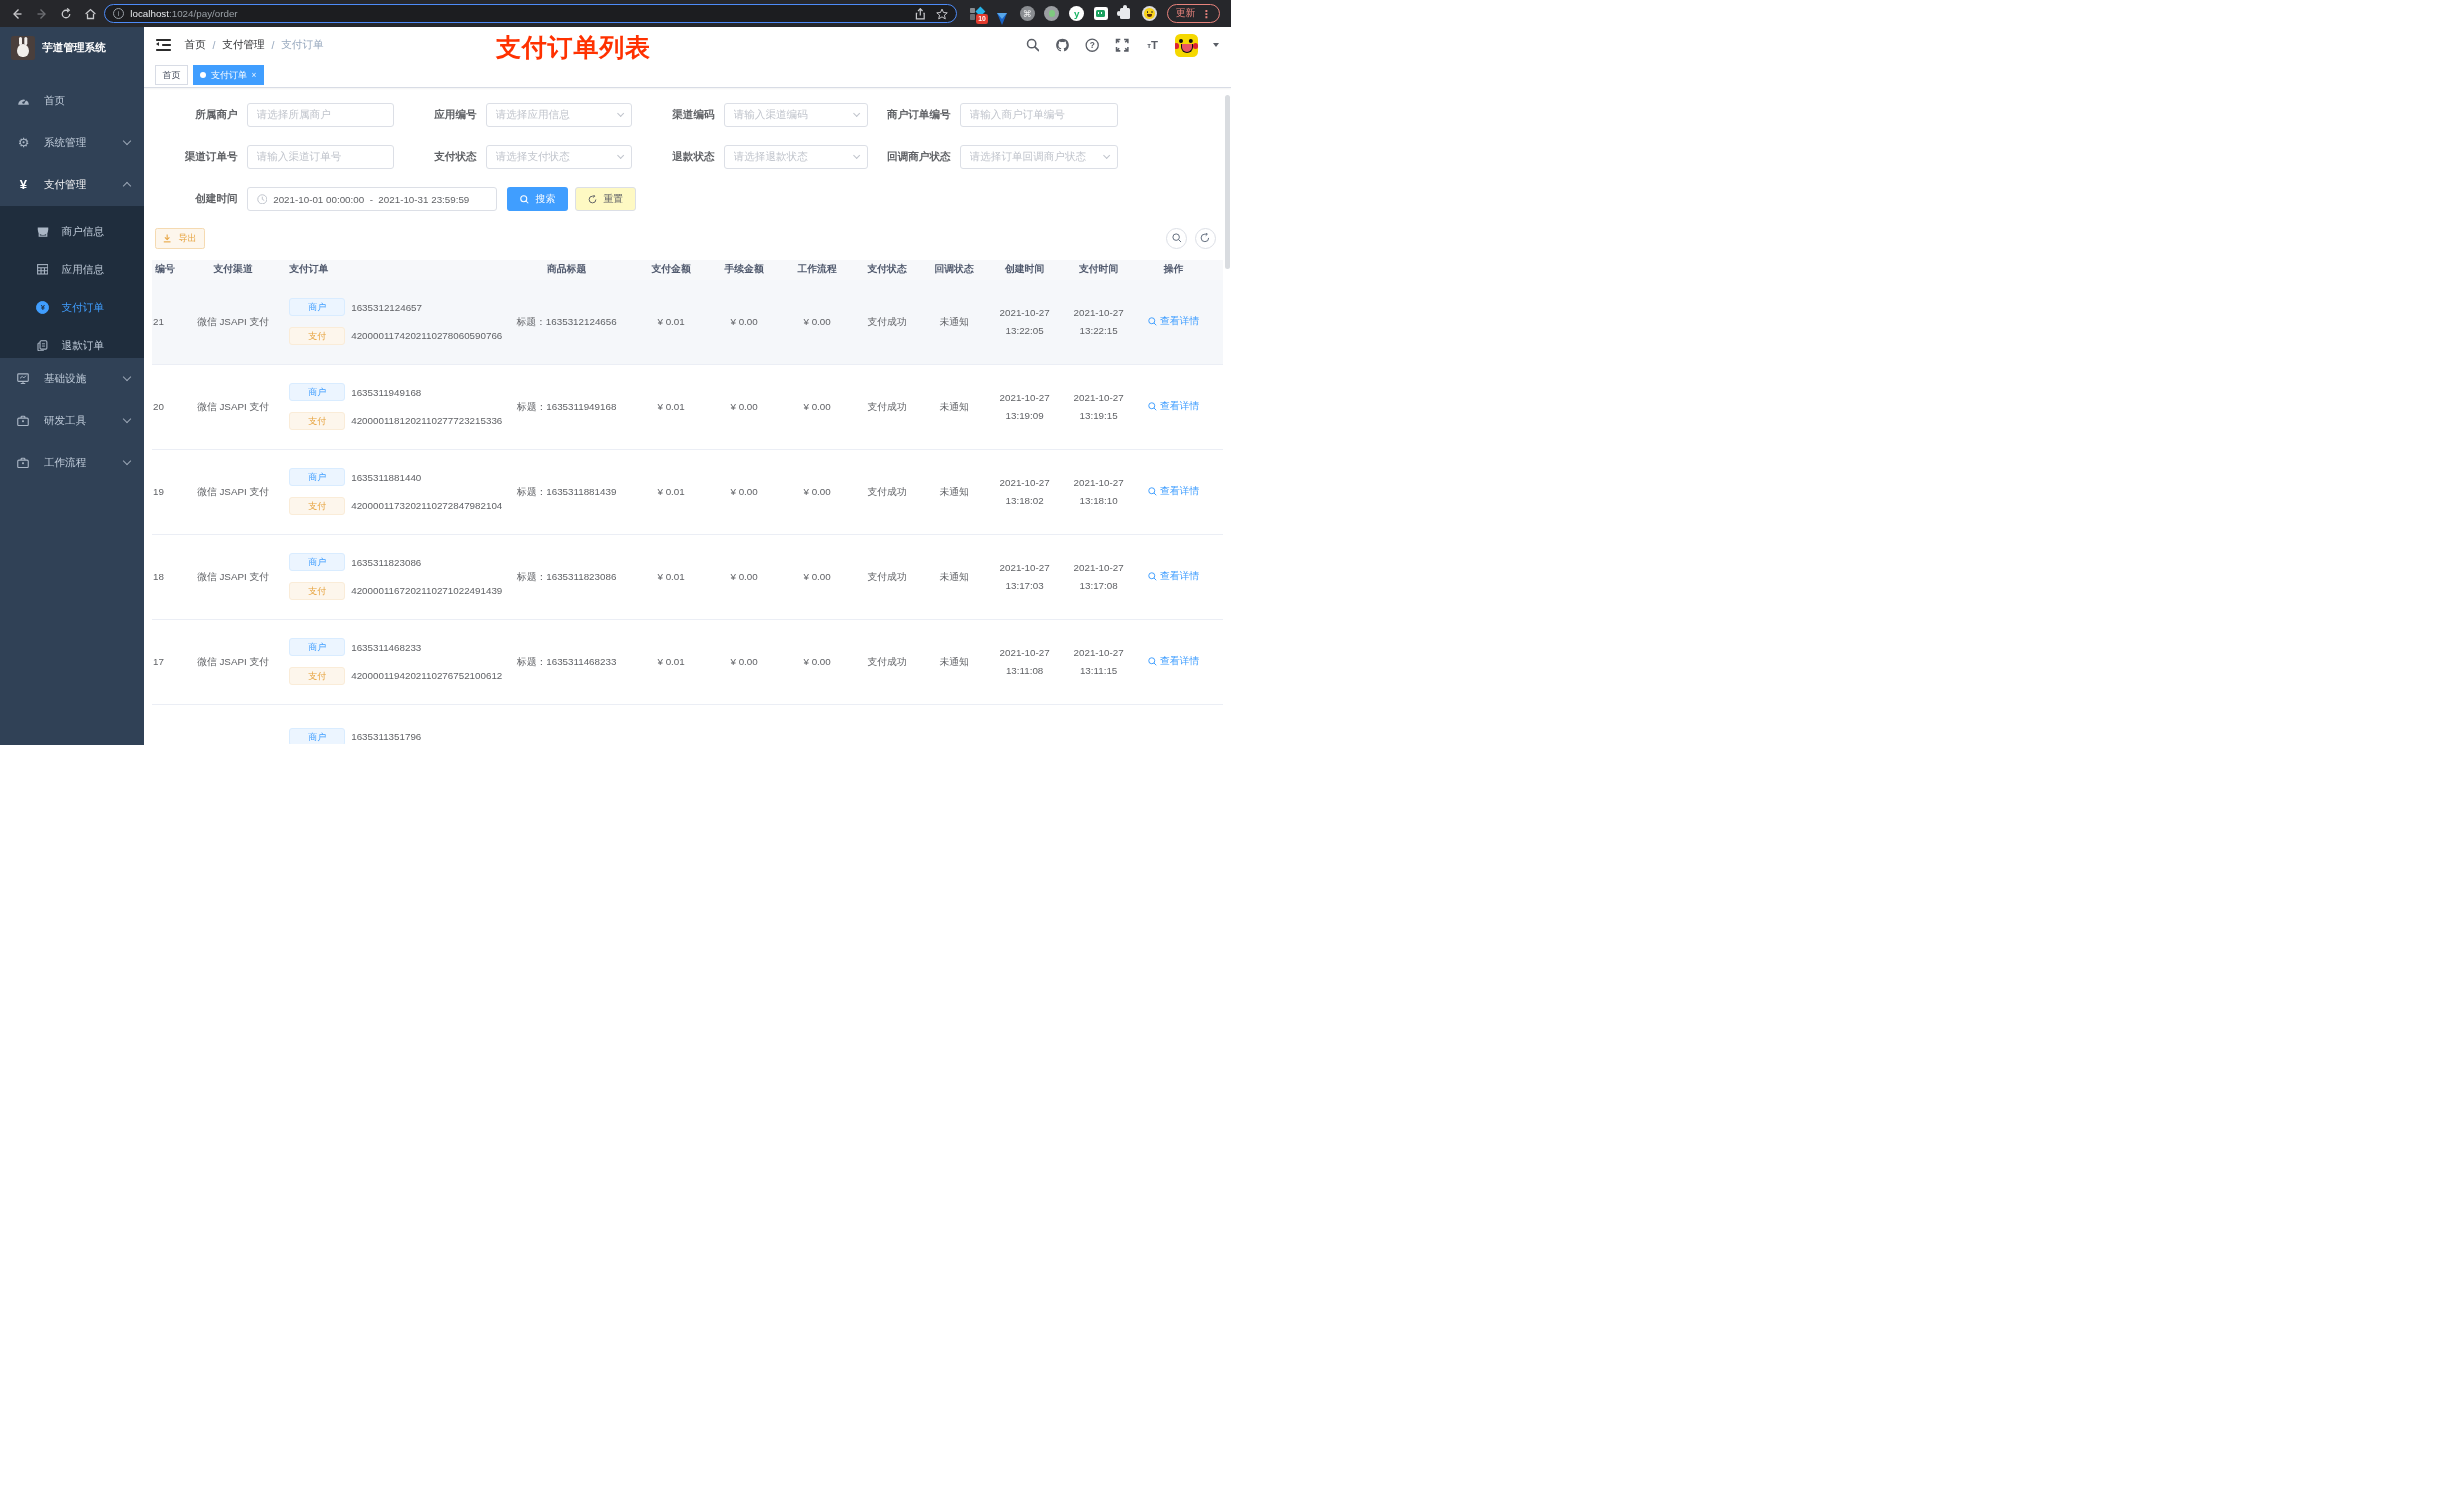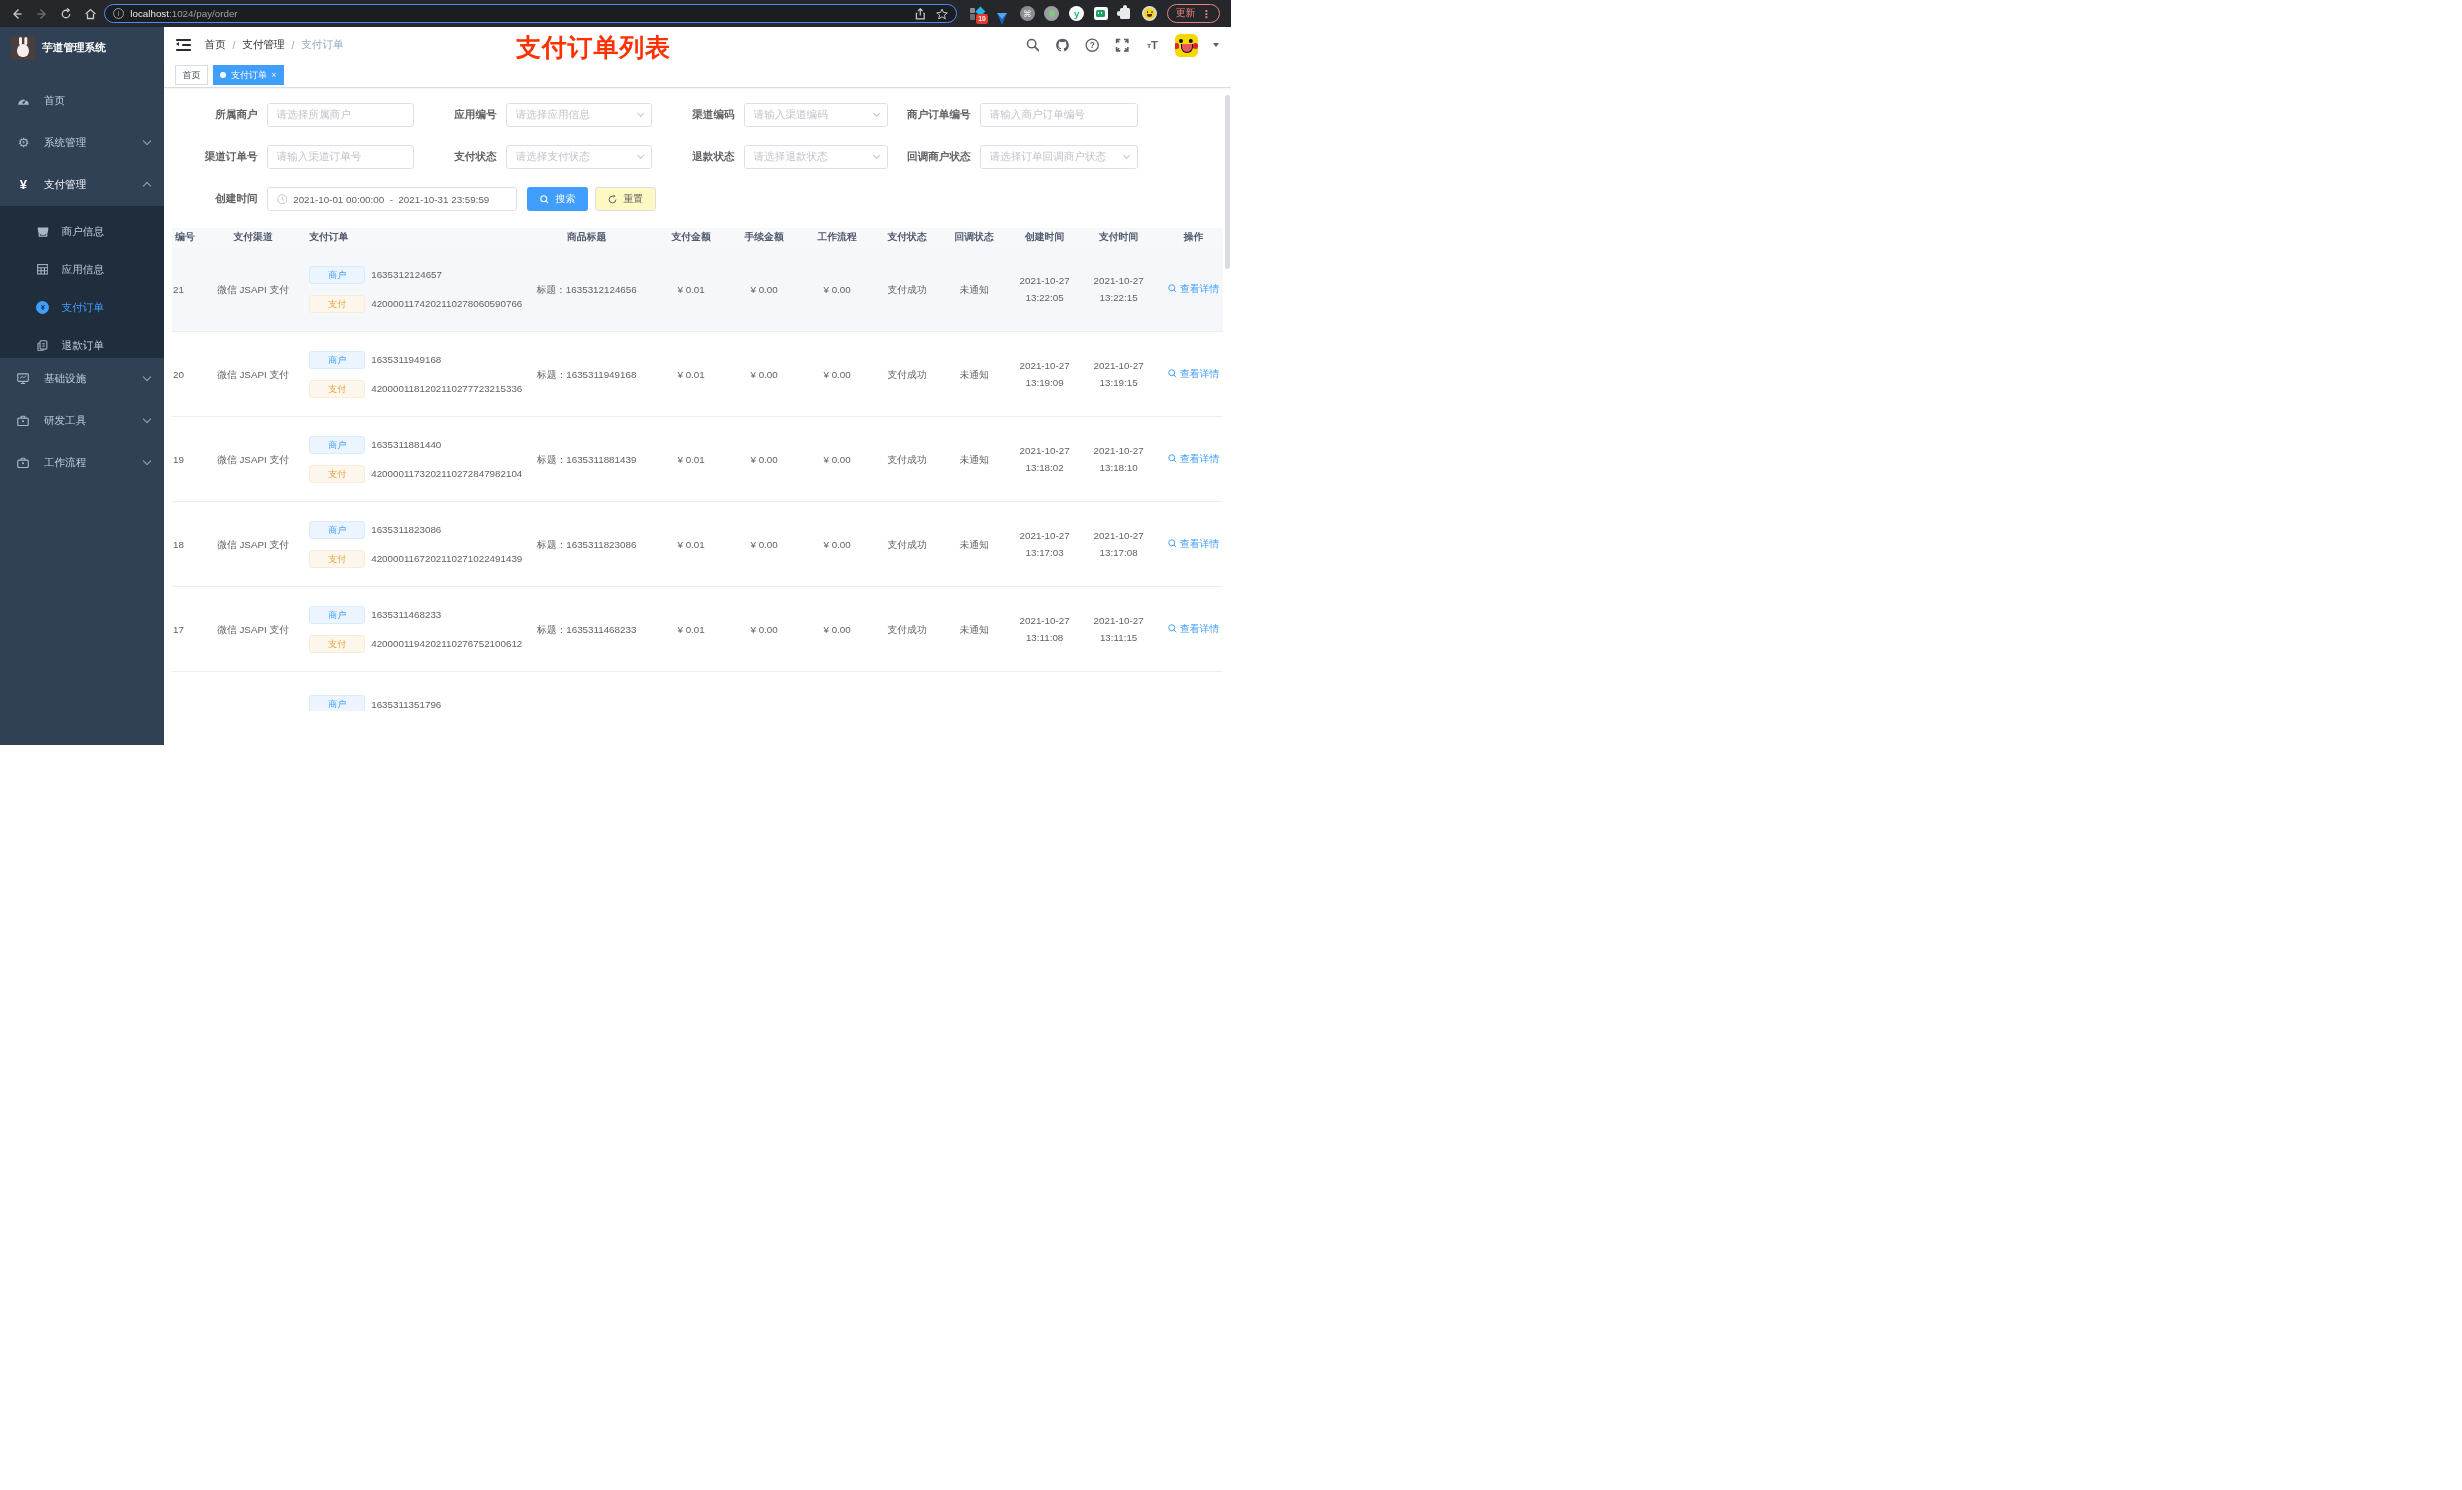--- a/index.html
+++ b/index.html
@@ -38,21 +38,21 @@
   .emoji i { width:10.6px; height:10.6px; border-radius:50%; background:#f7d21a; position:relative; }
   .emoji i:before { content:""; position:absolute; left:2.3px; top:3px; width:1.5px; height:1.5px; border-radius:50%; background:#222; box-shadow:4.5px 0 0 #222; }
   .emoji i:after { content:""; position:absolute; left:3px; top:6px; width:4.5px; height:3px; border-radius:0 0 4.5px 4.5px; background:#5c2c0d; }
   .updatebtn { border:1.1px solid #e8837c; color:#e8837c; border-radius:10.6px; height:19.7px; display:flex; align-items:center; gap:6px; padding:0 7.6px; font-size:9.8px; cursor:pointer; flex:0 0 auto; }
   .updatebtn .dots { letter-spacing:0; font-size:10.6px; font-weight:700; }
 
   
   .app { display:flex; height:718px; position:relative; }
 
   
-  .sidebar { width:164px; background:#304156; flex:0 0 auto; color:#bfcbd9; }
+  .sidebar { width:144px; background:#304156; flex:0 0 auto; color:#bfcbd9; }
   .logo { height:42px; display:flex; align-items:center; gap:7.6px; padding:0 10.6px; }
   .logo .rabbit { width:24px; height:24px; border-radius:2.3px; background:#4a3f3c; position:relative; overflow:hidden; flex:0 0 auto; }
   .logo .rabbit:before { content:""; position:absolute; left:6.8px; top:7.6px; width:12px; height:13.6px; background:#f2efec; border-radius:50% 50% 45% 45%; }
   .logo .rabbit:after { content:""; position:absolute; left:8.3px; top:0.8px; width:3px; height:8.3px; background:#f2efec; border-radius:2.3px; box-shadow:5.3px 0 0 #f2efec; }
   .logo .apptitle { color:#fff; font-size:10.6px; font-weight:700; white-space:nowrap; }
   .menu { margin-top:10.6px; font-size:10.6px; }
   .mitem { height:42px; display:flex; align-items:center; padding:0 15px 0 16.7px; cursor:pointer; position:relative; }
   .mitem .micon { width:13.6px; margin-right:13.6px; display:flex; justify-content:center; color:#aab6c5; font-size:11.4px; }
   .mitem .chev { position:absolute; right:13.6px; width:6px; height:6px; border-right:1.2px solid #9aa6b5; border-bottom:1.2px solid #9aa6b5; }
   .chev.down { transform:rotate(45deg); margin-top:-3px; }
@@ -465,20 +465,44 @@
           <button class="btn btn-plain">
             <svg width="9" height="9" viewBox="0 0 12 12">
                 <path d="M10.5 6 A4.5 4.5 0 1 1 6 1.5 h2.5" stroke="#606266" stroke-width="1.3" fill="none"></path>
                 <path d="M7 -0.5 L9 1.5 L7 3.5" stroke="#606266" stroke-width="1.3" fill="none"></path>
               </svg>
             <span>重置</span>
           </button>
         </div>
       </div>
 
+      <div class="toolbar">
+        <button class="btn btn-warn">
+          <svg width="8.3" height="9" viewBox="0 0 11 12">
+              <path d="M5.5 0.5 V7" stroke="#e6a23c" stroke-width="1.4"></path>
+              <path d="M2.5 4.5 L5.5 7.5 L8.5 4.5" stroke="#e6a23c" stroke-width="1.4" fill="none"></path>
+              <path d="M1 10.5 H10" stroke="#e6a23c" stroke-width="1.4"></path>
+            </svg>
+          <span>导出</span>
+        </button>
+        <div class="right">
+          <div class="circle-btn">
+            <svg width="9.8" height="9.8" viewBox="0 0 13 13">
+                <circle cx="5.5" cy="5.5" r="4.3" stroke="currentColor" stroke-width="1.3" fill="none"></circle>
+                <path d="M8.8 8.8 L12 12" stroke="currentColor" stroke-width="1.3"></path>
+              </svg>
+          </div>
+          <div class="circle-btn">
+            <svg width="9.8" height="9.8" viewBox="0 0 13 13">
+                <path d="M11.5 6.5 A5 5 0 1 1 6.5 1.5 h2.8" stroke="currentColor" stroke-width="1.3" fill="none"></path>
+                <path d="M7.6 -0.6 L9.8 1.5 L7.6 3.6" stroke="currentColor" stroke-width="1.3" fill="none"></path>
+              </svg>
+          </div>
+        </div>
+      </div>
 
       <div class="table">
         <div class="trow thead">
           <div class="h-no">编号</div>
           <div>支付渠道</div>
           <div class="h-order">支付订单</div>
           <div>商品标题</div>
           <div>支付金额</div>
           <div>手续金额</div>
           <div>工作流程</div>

